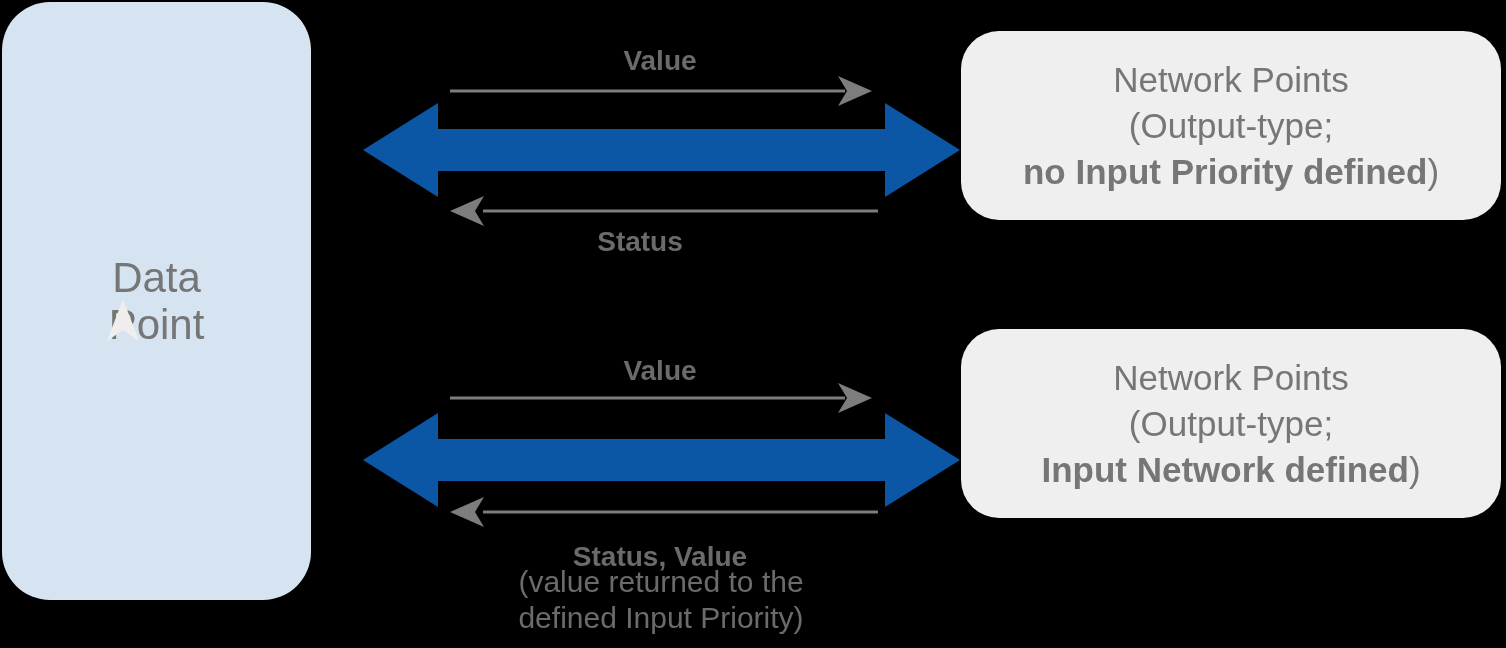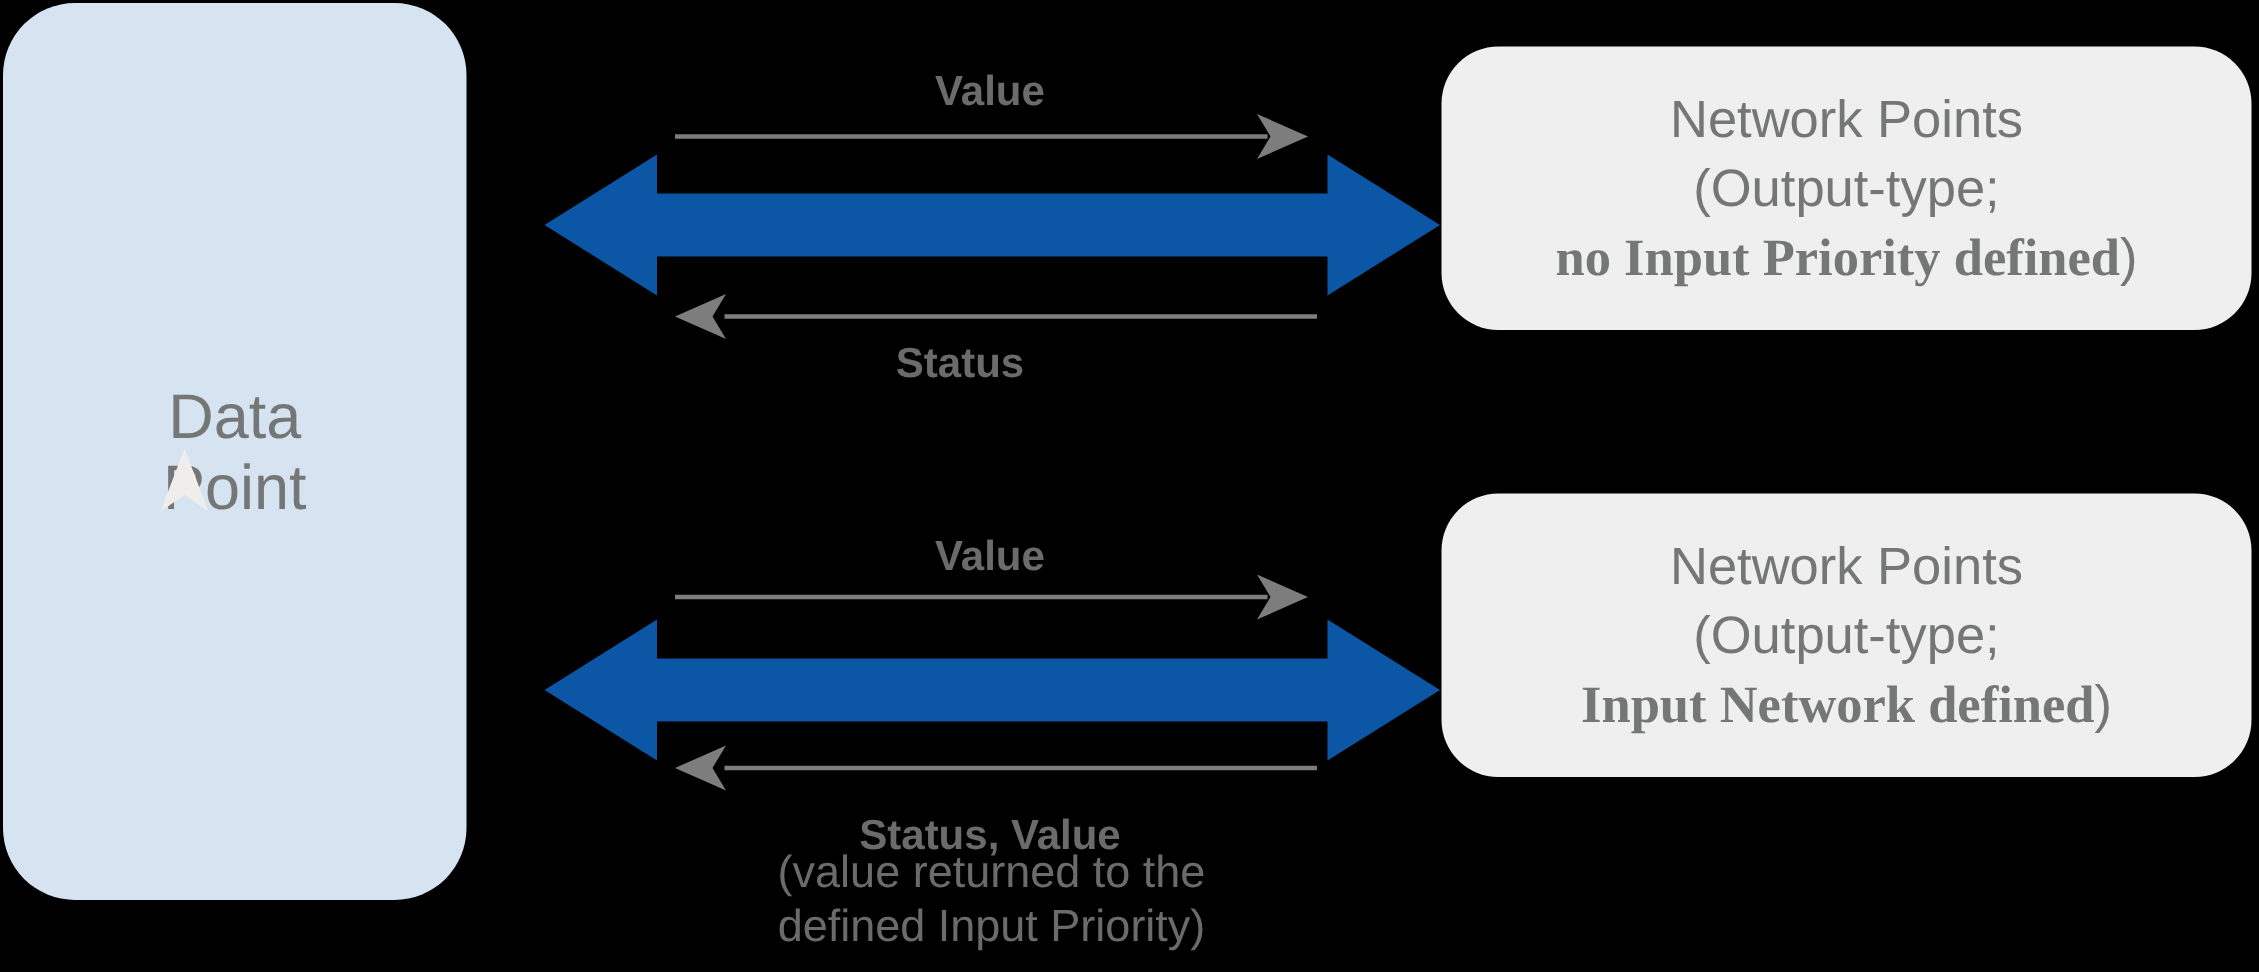--- a/index.html
+++ b/index.html
@@ -39,21 +39,21 @@
     width: 540px;
     height: 189px;
     border-radius: 38px;
     background: var(--net-fill, #efefef);
     font-size: 35px;
     line-height: 46px;
     flex-direction: column;
   }
   .net-top { top: 31px; }
   .net-bottom { top: 329px; }
-  .bold { font-weight: bold; font-family: Liberation Serif, serif; }
+  .bold { font-weight: bold; }
   .svg-layer {
     position: absolute;
     left: 0;
     top: 0;
     width: 1506px;
     height: 648px;
     pointer-events: none;
   }
   .blue-arrow { fill: var(--accent, #0b57a6); }
   .thin-line { stroke: var(--arrow-gray, #7d7d7d); stroke-width: 3; fill: none; }

